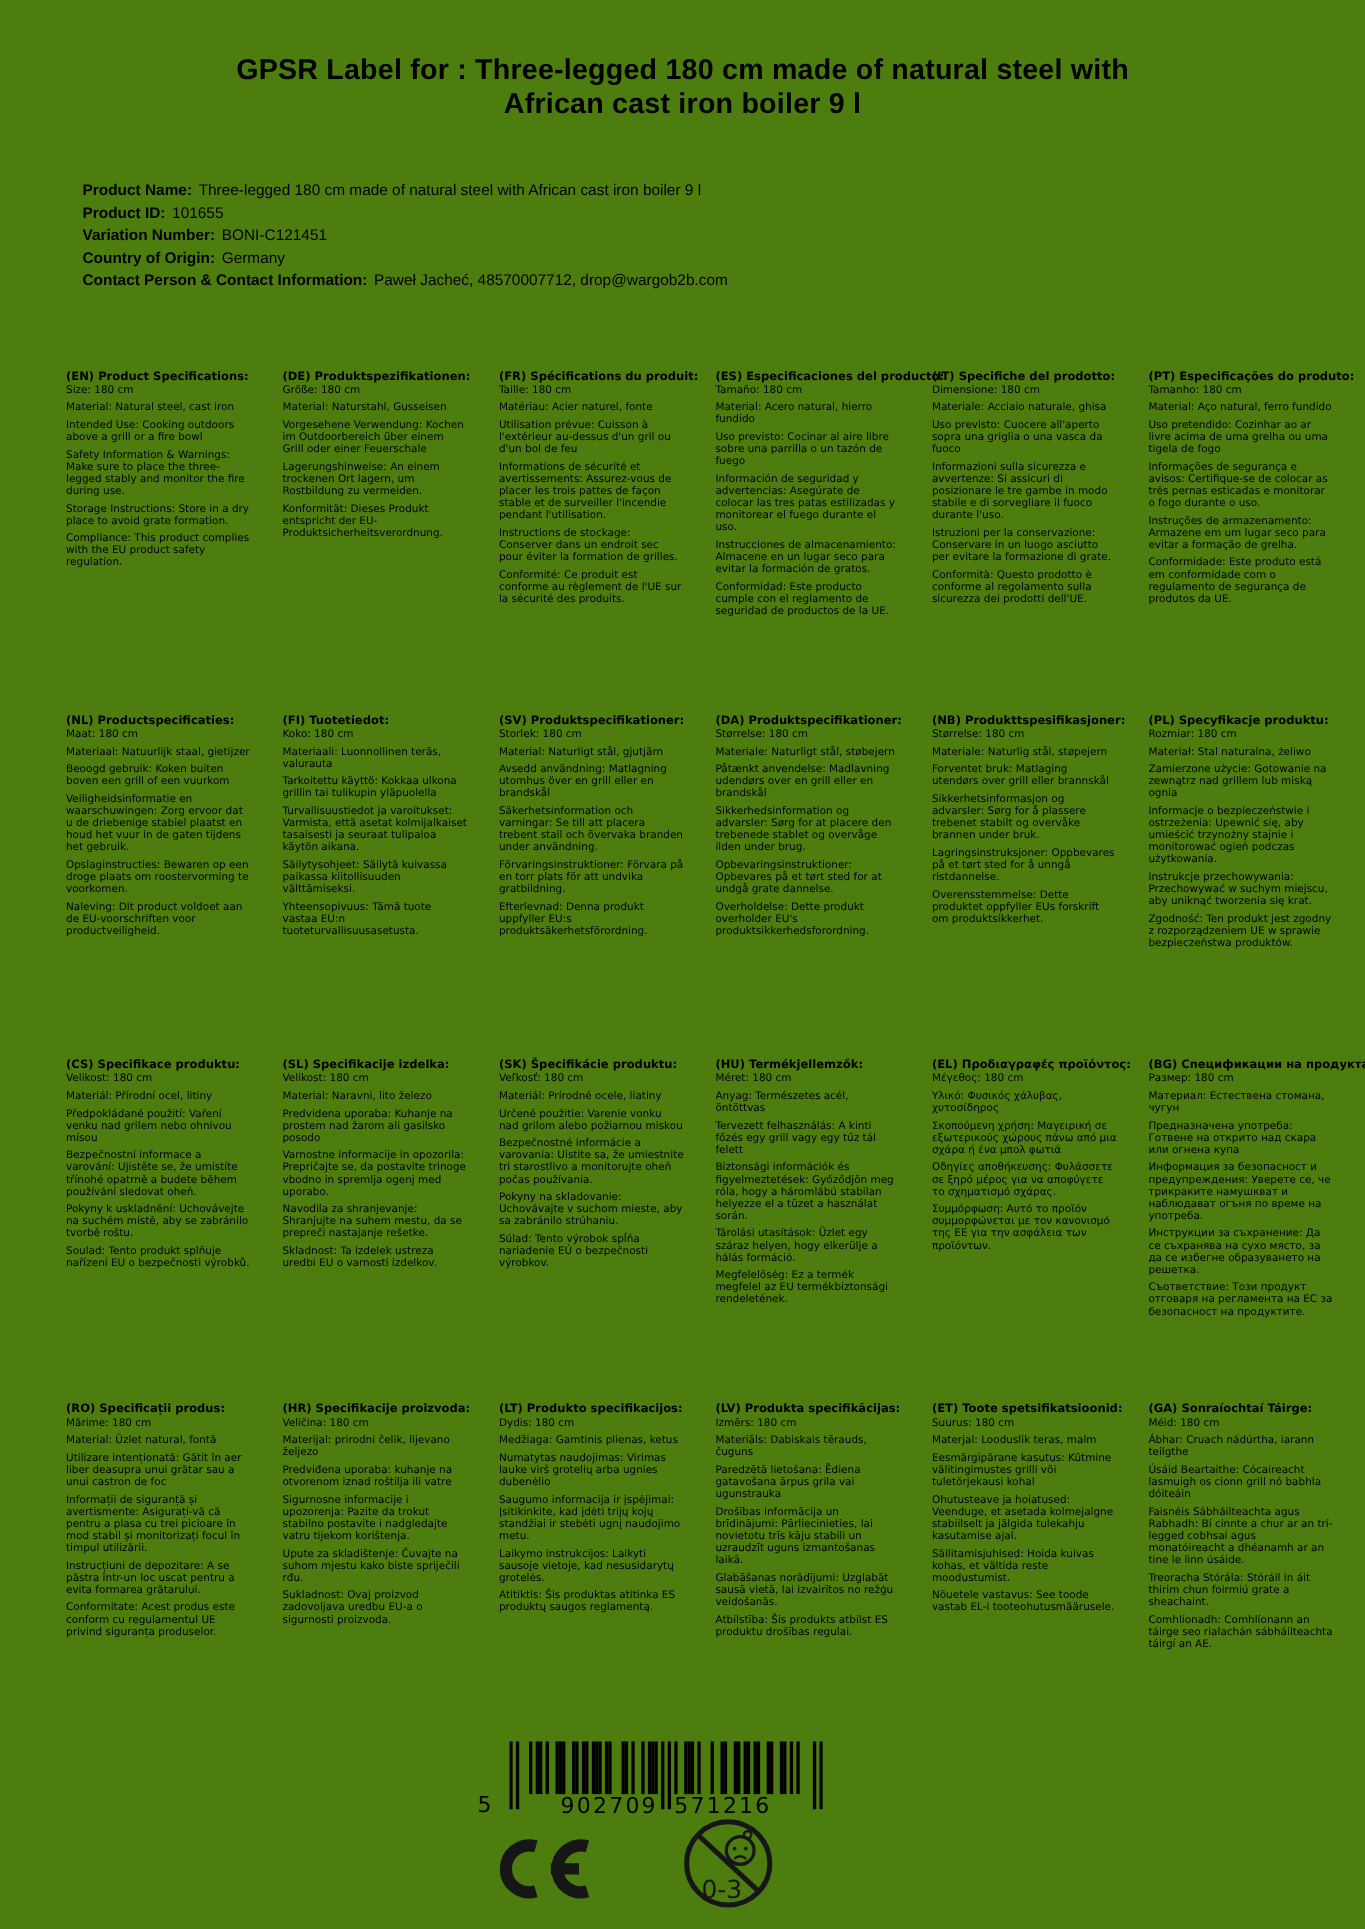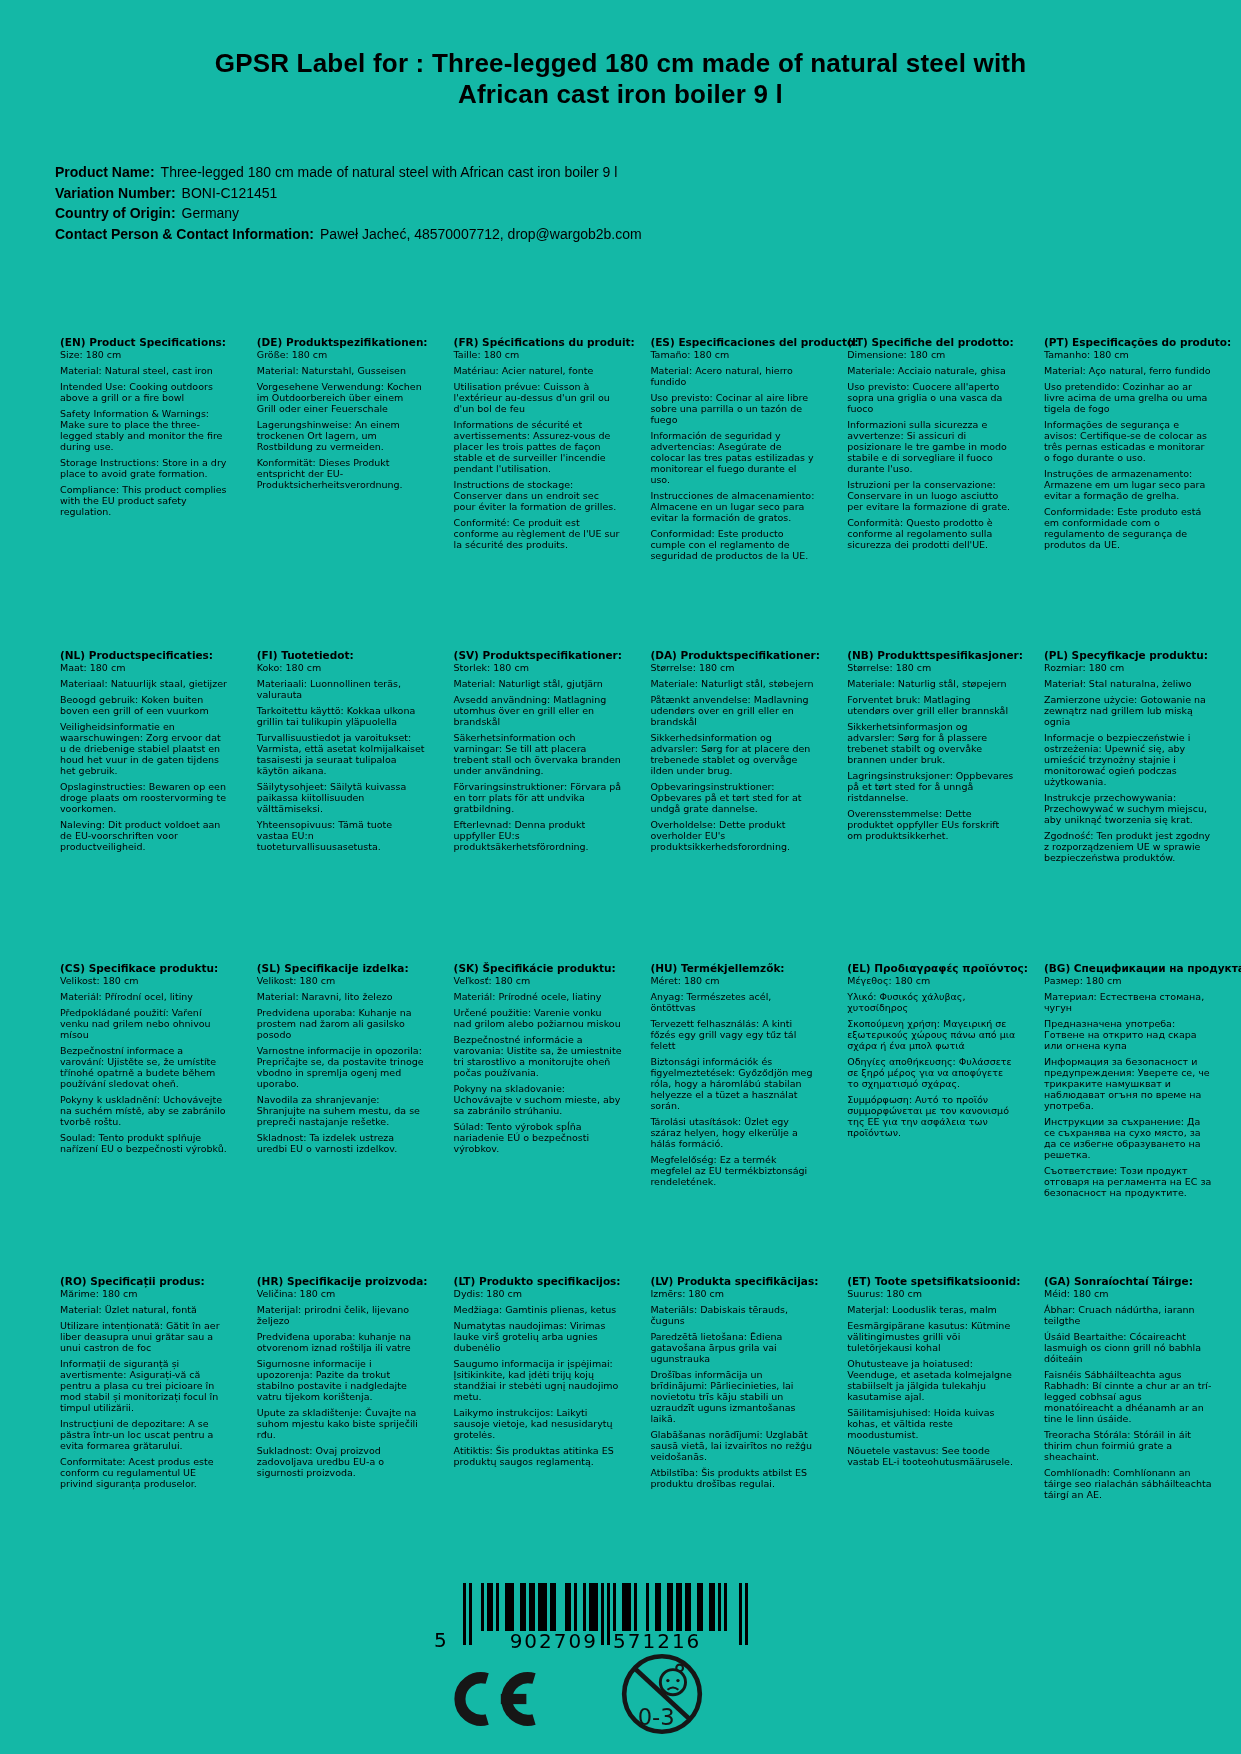--- a/index.html
+++ b/index.html
@@ -1,29 +1,29 @@
 <!DOCTYPE html>
 <html><head>
 <meta charset="utf-8">
 <style>
   html,body{margin:0;padding:0;background:#fff;}
   #page{
-    position:relative;width:1241px;height:1754px;background:#14b8a6;
+    position:relative;width:1241px;height:1754px;background:#4d7c0f;
     font-family:"DejaVu Sans",sans-serif;color:#000;overflow:hidden;
   }
   .title{
     position:absolute;top:48px;left:0;width:100%;text-align:center;
     font-family:"Liberation Sans",sans-serif;font-weight:bold;
     font-size:26px;line-height:31px;letter-spacing:0.2px;
   }
   .pinfo{
     position:absolute;top:162px;left:55px;width:1130px;
     font-family:"Liberation Sans",sans-serif;font-size:14px;line-height:20.5px;
   }
-  .pinfo .row b{font-weight:bold;}
+  .pinfo .row b{font-weight:bold;margin-left:20px;}
   .pinfo .row span.val{font-weight:normal;margin-left:6px;}
   .grid{
     position:absolute;top:336px;left:60px;
     display:grid;grid-template-columns:repeat(6,196.8px);grid-auto-rows:313px;
   }
   .block{width:168px;overflow:visible;}
   .block-header{
     margin:0 0 1px 0;font-size:10.5px;font-weight:bold;line-height:12px;
     white-space:nowrap;overflow:visible;
   }
@@ -44,20 +44,21 @@
 
 <div id="page">
 
   <div class="title">
     <div>GPSR Label for : Three-legged 180 cm made of natural steel with</div>
     <div>African cast iron boiler 9 l</div>
   </div>
 
   <div class="pinfo">
     <div class="row"><b>Product Name:</b><span class="val">Three-legged 180 cm made of natural steel with African cast iron boiler 9 l</span></div>
+    <div class="row"><b>Product ID:</b><span class="val">101655</span></div>
     <div class="row"><b>Variation Number:</b><span class="val">BONI-C121451</span></div>
     <div class="row"><b>Country of Origin:</b><span class="val">Germany</span></div>
     <div class="row"><b>Contact Person &amp; Contact Information:</b><span class="val">Paweł Jacheć, 48570007712, drop@wargob2b.com</span></div>
   </div>
 
   <div class="grid" id="language-grid">
     <section class="block">
       <h3 class="block-header">(EN) Product Specifications:</h3>
     <p class="spec-para">Size: 180 cm</p>
         <p class="spec-para">Material: Natural steel, cast iron</p>

